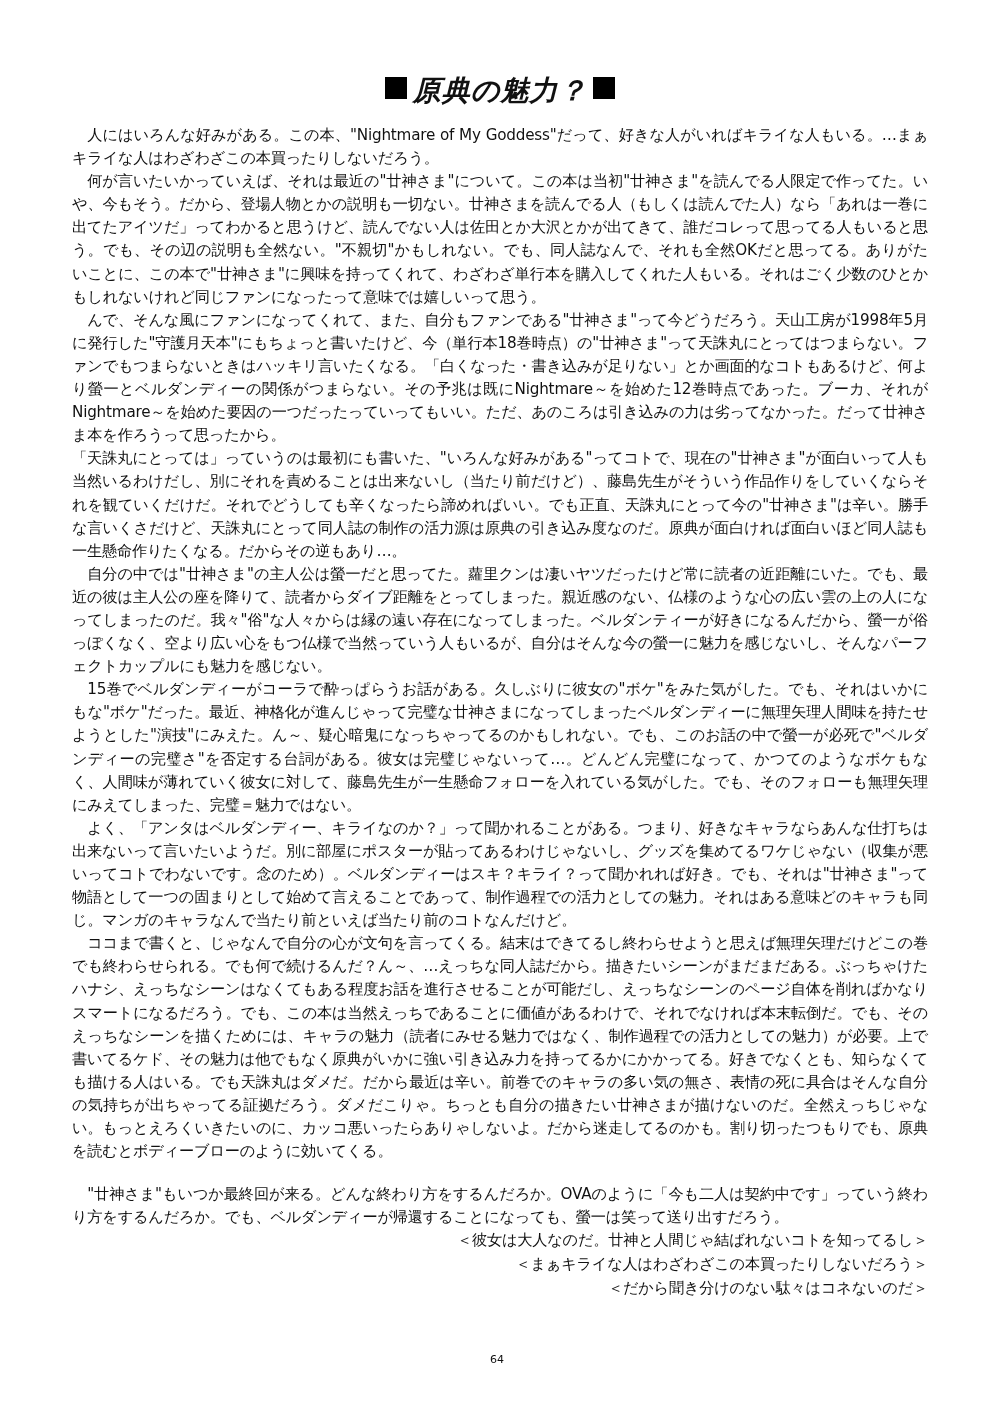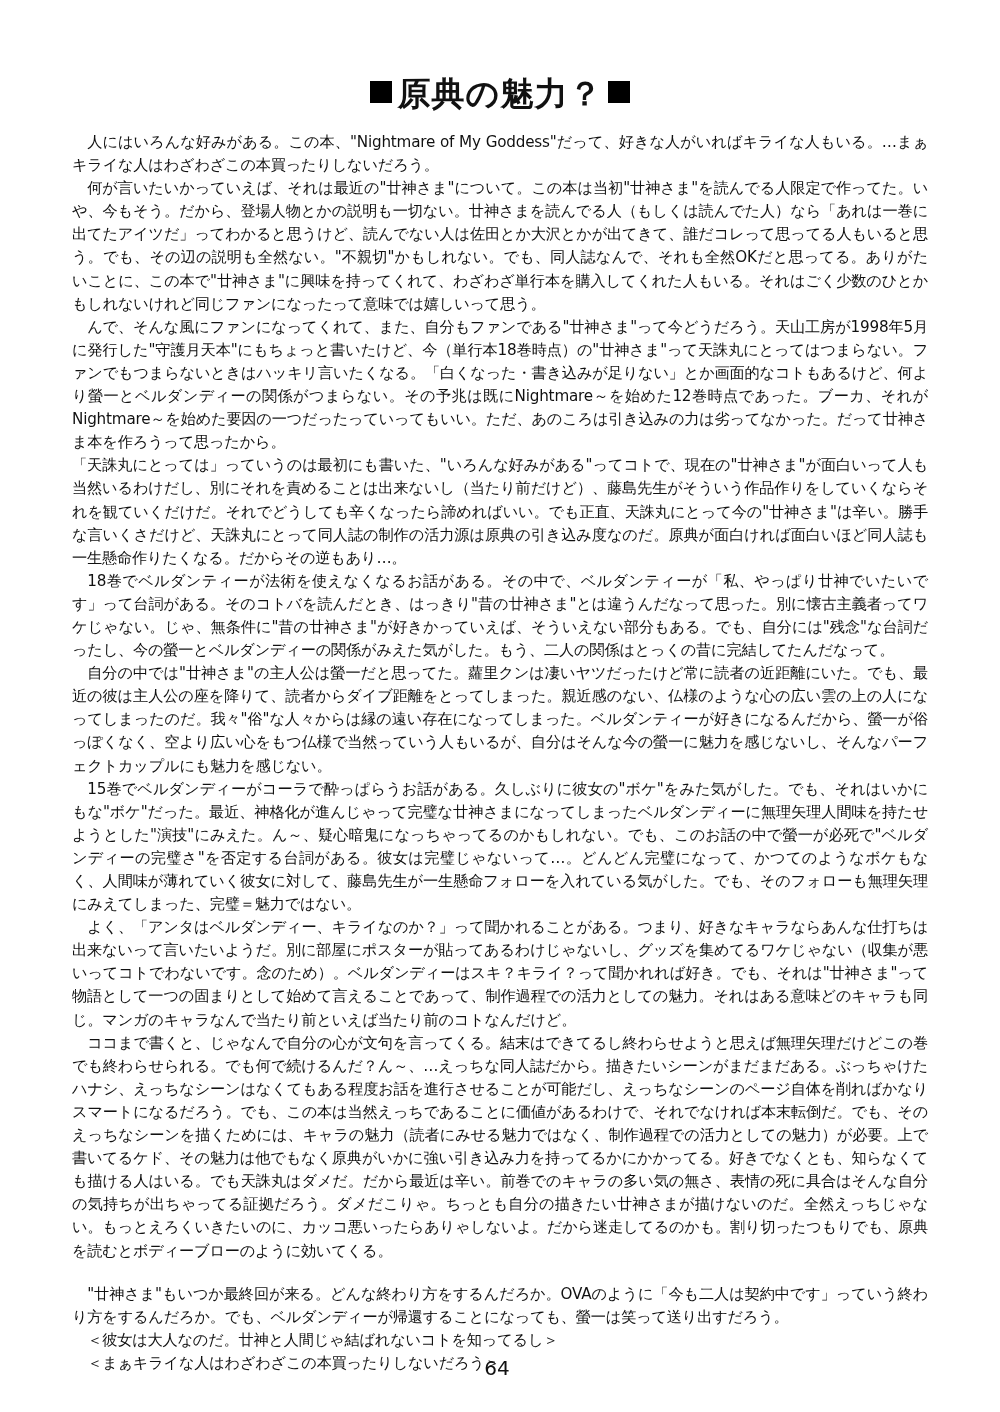--- a/index.html
+++ b/index.html
@@ -21,25 +21,26 @@
     height: 1412px;
     box-sizing: border-box;
     padding: 52px 72px 0 72px;
   }
   .title-line {
     text-align: center;
     margin: 20px 0 14px 0;
     white-space: nowrap;
   }
   .title-text {
-    font-size: 33px;
+    font-size: 28px;
     font-weight: bold;
     letter-spacing: 1px;
     display: inline-block;
     vertical-align: middle;
+    font-style: italic;
   }
   .title-block {
     display: inline-block;
     width: 22px;
     height: 22px;
     background: #000;
     vertical-align: middle;
     margin: 0 6px 6px 6px;
   }
   .body-col {
@@ -52,60 +53,60 @@
     margin: 0;
     text-indent: 1em;
   }
   .body-col p.noindent {
     text-indent: 0;
   }
   .gap-md {
     height: 20px;
   }
   .centered {
-    text-align: left;
+    text-align: right;
     text-indent: 0;
     font-size: 15.2px;
     line-height: 1.56;
   }
   .pagenum {
     position: absolute;
-    bottom: 32px;
+    bottom: 46px;
     left: 0;
     width: 994px;
     text-align: center;
-    font-size: 20px;
+    font-size: 11px;
     font-family: "DejaVu Sans", sans-serif;
   }
 </style>
 </head>
 <body>
 
 <div class="page">
 
   <div class="title-line">
     <span class="title-block"></span><span class="title-text">原典の魅力？</span><span class="title-block"></span>
   </div>
 
   <div class="body-col">
     <p>人にはいろんな好みがある。この本、"Nightmare of My Goddess"だって、好きな人がいればキライな人もいる。…まぁキライな人はわざわざこの本買ったりしないだろう。</p>
     <p>何が言いたいかっていえば、それは最近の"廿神さま"について。この本は当初"廿神さま"を読んでる人限定で作ってた。いや、今もそう。だから、登場人物とかの説明も一切ない。廿神さまを読んでる人（もしくは読んでた人）なら「あれは一巻に出てたアイツだ」ってわかると思うけど、読んでない人は佐田とか大沢とかが出てきて、誰だコレって思ってる人もいると思う。でも、その辺の説明も全然ない。"不親切"かもしれない。でも、同人誌なんで、それも全然OKだと思ってる。ありがたいことに、この本で"廿神さま"に興味を持ってくれて、わざわざ単行本を購入してくれた人もいる。それはごく少数のひとかもしれないけれど同じファンになったって意味では嬉しいって思う。</p>
     <p>んで、そんな風にファンになってくれて、また、自分もファンである"廿神さま"って今どうだろう。天山工房が1998年5月に発行した"守護月天本"にもちょっと書いたけど、今（単行本18巻時点）の"廿神さま"って天誅丸にとってはつまらない。ファンでもつまらないときはハッキリ言いたくなる。「白くなった・書き込みが足りない」とか画面的なコトもあるけど、何より螢一とベルダンディーの関係がつまらない。その予兆は既にNightmare～を始めた12巻時点であった。ブーカ、それがNightmare～を始めた要因の一つだったっていってもいい。ただ、あのころは引き込みの力は劣ってなかった。だって廿神さま本を作ろうって思ったから。</p>
     <p class="noindent">「天誅丸にとっては」っていうのは最初にも書いた、"いろんな好みがある"ってコトで、現在の"廿神さま"が面白いって人も当然いるわけだし、別にそれを責めることは出来ないし（当たり前だけど）、藤島先生がそういう作品作りをしていくならそれを観ていくだけだ。それでどうしても辛くなったら諦めればいい。でも正直、天誅丸にとって今の"廿神さま"は辛い。勝手な言いくさだけど、天誅丸にとって同人誌の制作の活力源は原典の引き込み度なのだ。原典が面白ければ面白いほど同人誌も一生懸命作りたくなる。だからその逆もあり…。</p>
-    <p>18巻でベルダンティーが法術を使えなくなるお話がある。その中で、ベルダンティーが「私、やっぱり廿神でいたいです」って台詞がある。そのコトバを読んだとき、はっきり"昔の廿神さま"とは違うんだなって思った。別に懐古主義者ってワケじゃない。じゃ、無条件に"昔の廿神さま"が好きかっていえば、そういえない部分もある。でも、自分には"残念"な台詞だったし、今の螢一とベルダンディーの関係がみえた気がした。もう、二人の関係はとっくの昔に完結してたんだなって。</p>
     <p>自分の中では"廿神さま"の主人公は螢一だと思ってた。蘿里クンは凄いヤツだったけど常に読者の近距離にいた。でも、最近の彼は主人公の座を降りて、読者からダイブ距離をとってしまった。親近感のない、仏様のような心の広い雲の上の人になってしまったのだ。我々"俗"な人々からは縁の遠い存在になってしまった。ベルダンティーが好きになるんだから、螢一が俗っぽくなく、空より広い心をもつ仏様で当然っていう人もいるが、自分はそんな今の螢一に魅力を感じないし、そんなパーフェクトカップルにも魅力を感じない。</p>
     <p>15巻でベルダンディーがコーラで酔っぱらうお話がある。久しぶりに彼女の"ボケ"をみた気がした。でも、それはいかにもな"ボケ"だった。最近、神格化が進んじゃって完璧な廿神さまになってしまったベルダンディーに無理矢理人間味を持たせようとした"演技"にみえた。ん～、疑心暗鬼になっちゃってるのかもしれない。でも、このお話の中で螢一が必死で"ベルダンディーの完璧さ"を否定する台詞がある。彼女は完璧じゃないって…。どんどん完璧になって、かつてのようなボケもなく、人間味が薄れていく彼女に対して、藤島先生が一生懸命フォローを入れている気がした。でも、そのフォローも無理矢理にみえてしまった、完璧＝魅力ではない。</p>
     <p>よく、「アンタはベルダンディー、キライなのか？」って聞かれることがある。つまり、好きなキャラならあんな仕打ちは出来ないって言いたいようだ。別に部屋にポスターが貼ってあるわけじゃないし、グッズを集めてるワケじゃない（収集が悪いってコトでわないです。念のため）。ベルダンディーはスキ？キライ？って聞かれれば好き。でも、それは"廿神さま"って物語として一つの固まりとして始めて言えることであって、制作過程での活力としての魅力。それはある意味どのキャラも同じ。マンガのキャラなんで当たり前といえば当たり前のコトなんだけど。</p>
     <p>ココまで書くと、じゃなんで自分の心が文句を言ってくる。結末はできてるし終わらせようと思えば無理矢理だけどこの巻でも終わらせられる。でも何で続けるんだ？ん～、…えっちな同人誌だから。描きたいシーンがまだまだある。ぶっちゃけたハナシ、えっちなシーンはなくてもある程度お話を進行させることが可能だし、えっちなシーンのページ自体を削ればかなりスマートになるだろう。でも、この本は当然えっちであることに価値があるわけで、それでなければ本末転倒だ。でも、そのえっちなシーンを描くためには、キャラの魅力（読者にみせる魅力ではなく、制作過程での活力としての魅力）が必要。上で書いてるケド、その魅力は他でもなく原典がいかに強い引き込み力を持ってるかにかかってる。好きでなくとも、知らなくても描ける人はいる。でも天誅丸はダメだ。だから最近は辛い。前巻でのキャラの多い気の無さ、表情の死に具合はそんな自分の気持ちが出ちゃってる証拠だろう。ダメだこりゃ。ちっとも自分の描きたい廿神さまが描けないのだ。全然えっちじゃない。もっとえろくいきたいのに、カッコ悪いったらありゃしないよ。だから迷走してるのかも。割り切ったつもりでも、原典を読むとボディーブローのように効いてくる。</p>
 
     <div class="gap-md"></div>
 
     <p>"廿神さま"もいつか最終回が来る。どんな終わり方をするんだろか。OVAのように「今も二人は契約中です」っていう終わり方をするんだろか。でも、ベルダンディーが帰還することになっても、螢一は笑って送り出すだろう。</p>
 
     <p class="centered">＜彼女は大人なのだ。廿神と人間じゃ結ばれないコトを知ってるし＞</p>
     <p class="centered">＜まぁキライな人はわざわざこの本買ったりしないだろう＞</p>
+    <p class="centered">＜だから聞き分けのない駄々はコネないのだ＞</p>
 
     <div class="gap-md"></div>
 
   </div>
 
   <div class="pagenum">64</div>
 </div>
 
 </body></html>

